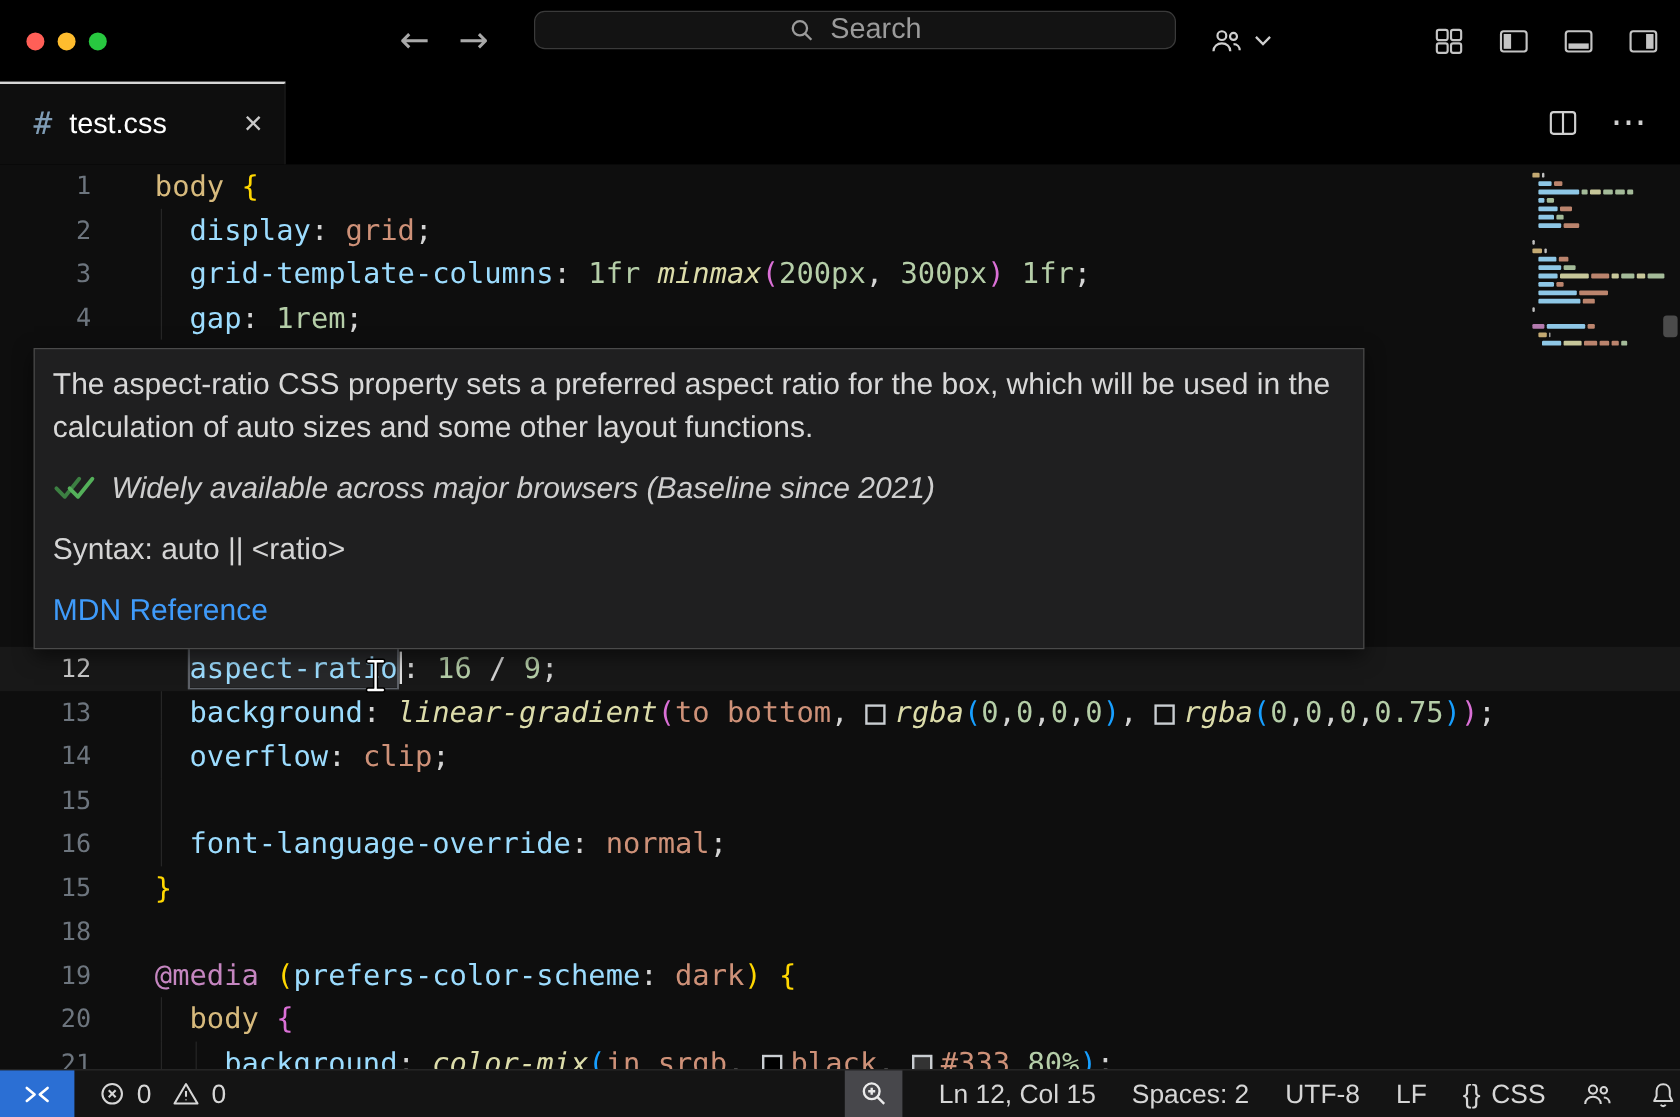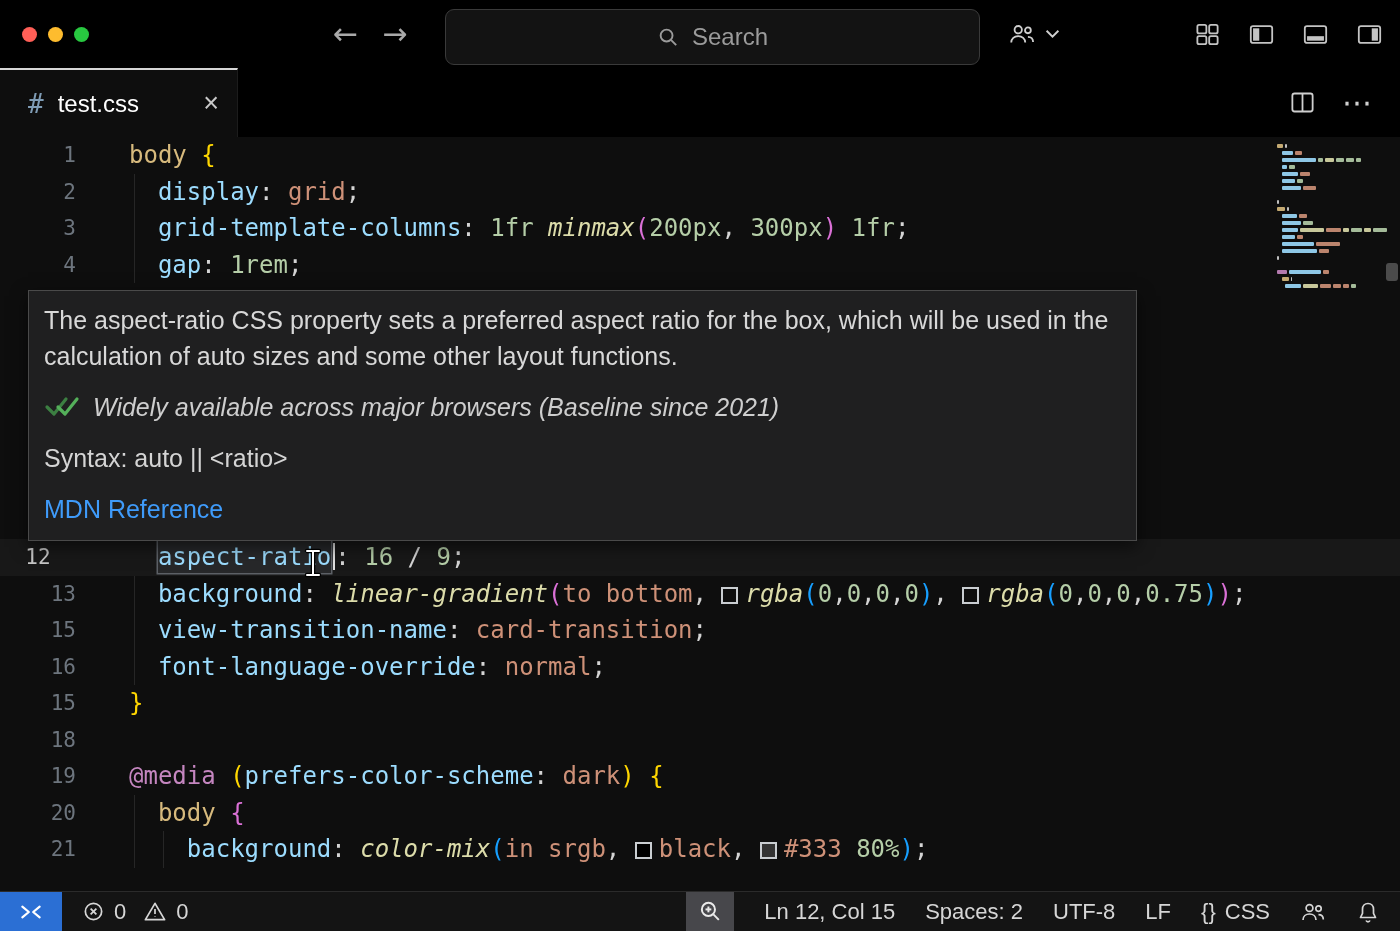--- a/index.html
+++ b/index.html
@@ -10,21 +10,21 @@
 
   
   .titlebar { position:absolute; top:0; left:0; right:0; height:68px; background:var(--titlebarBg,#000); }
   .traffic { position:absolute; left:22px; top:0; height:68px; display:flex; align-items:center; gap:11px; }
   .light { width:15px; height:15px; border-radius:50%; }
   .light.red { background:var(--tlRed,#ff5f57); }
   .light.yellow { background:var(--tlYellow,#febc2e); }
   .light.green { background:var(--tlGreen,#28c840); }
   .nav { position:absolute; left:333px; top:0; height:68px; display:flex; align-items:center; gap:24px; }
   .nav-arrow { font-size:30px; color:#a9a9a9; font-family:"DejaVu Sans",sans-serif; line-height:1; cursor:default; }
-  .searchbox { position:absolute; left:445px; top:9px; width:535px; height:56px; background:#131313;
+  .searchbox { position:absolute; left:445px; top:9px; width:535px; height:32px; background:#131313;
                border:1px solid #3a3a3a; border-radius:9px; display:flex; align-items:center; justify-content:center; gap:12px; }
   .searchbox .search-label { color:#9b9b9b; font-size:24px; }
   .tb-accounts { position:absolute; left:1008px; top:0; height:68px; display:flex; align-items:center; gap:9px; }
   .layout-icons { position:absolute; right:17px; top:0; height:68px; display:flex; align-items:center; gap:27px; }
   .icon-btn { display:flex; align-items:center; justify-content:center; }
 
   
   .tabbar { position:absolute; top:68px; left:0; right:0; height:69px; background:#000; }
   .tab { position:absolute; left:0; top:0; width:238px; height:69px; background:var(--editorBg,#0e0e0e);
          border-top:2px solid #d6d6d6; border-right:1px solid #1c1c1c; display:flex; align-items:center;
@@ -34,21 +34,21 @@
   .tab-close { margin-left:auto; color:#c9c9c9; font-size:27px; line-height:1; }
   .tab-actions { position:absolute; right:26px; top:0; height:69px; display:flex; align-items:center; gap:26px; }
   .more-dots { color:#cfcfcf; font-size:30px; letter-spacing:2px; line-height:1; }
 
   
   .editor { position:absolute; top:137px; left:0; right:0; height:754px; background:var(--editorBg,#0e0e0e); overflow:hidden; }
   .code-line { position:relative; height:36.55px; line-height:36.55px; white-space:pre;
                font-family:"DejaVu Sans Mono",monospace; font-size:24px; }
   .code-line.current { background:rgba(255,255,255,0.045); }
   .ln { position:absolute; left:0; width:76px; text-align:right; color:var(--lineno,#6d757e); font-size:21px; }
-  .code-line.current .ln { color:#c6c6c6;text-align:center; }
+  .code-line.current .ln { color:#c6c6c6; }
   .code-text { position:absolute; left:129px; top:0; }
   .guide { position:absolute; top:0; bottom:0; width:1px; background:rgba(255,255,255,0.10); }
   .g1 { left:134px; } .g2 { left:163px; }
 
   .tk-sel { color:var(--sel,#d7ba7d); }
   .tk-prop { color:var(--prop,#9cdcfe); }
   .tk-val { color:var(--val,#ce9178); }
   .tk-num { color:var(--num,#b5cea8); }
   .tk-fn { color:var(--fn,#dcdcaa);font-style:italic; }
   .tk-pun { color:var(--pun,#d4d4d4); }
@@ -77,21 +77,21 @@
   .hover-link { color:var(--link,#3f9bfa); cursor:pointer; }
 
   
   .mouse-ibeam { position:absolute; left:303px; top:548px; z-index:9; }
 
   
   .statusbar { position:absolute; left:0; right:0; bottom:0; height:40px; background:var(--statusBg,#141414);
                border-top:1px solid #2b2b2b; display:flex; align-items:center; color:#d6d6d6; font-size:22px; }
   .remote { width:62px; height:40px; background:var(--remote,#2b6fd4); display:flex; align-items:center; justify-content:center; }
   .problems { display:flex; align-items:center; gap:9px; margin-left:20px; }
-  .status-right { margin-left:auto; display:flex; align-items:center; gap:30px; padding-right:20px; }
+  .status-right { margin-left:auto; display:flex; align-items:center; gap:30px; padding-right:2px; }
   .zoom-btn { width:48px; height:40px; background:#47474b; display:flex; align-items:center; justify-content:center; }
   .status-item { white-space:nowrap; }
   .lang-item { display:flex; align-items:center; gap:9px; }
 
   svg { display:block; }
 </style>
 </head>
 <body>
 
 <div class="window">
@@ -185,21 +185,22 @@
         <div class="code-line"><span class="guide g1"></span><span class="ln">4</span><span class="code-text"><span class="tk-pun">  </span><span class="tk-prop">gap</span><span class="tk-pun">: </span><span class="tk-num">1rem</span><span class="tk-pun">;</span></span></div>
         <div class="code-line"><span class="ln">5</span><span class="code-text"></span></div>
         <div class="code-line"><span class="ln">6</span><span class="code-text"></span></div>
         <div class="code-line"><span class="ln">7</span><span class="code-text"></span></div>
         <div class="code-line"><span class="ln">8</span><span class="code-text"></span></div>
         <div class="code-line"><span class="ln">9</span><span class="code-text"></span></div>
         <div class="code-line"><span class="ln">10</span><span class="code-text"></span></div>
         <div class="code-line"><span class="ln">11</span><span class="code-text"></span></div>
         <div class="code-line current"><span class="ln">12</span><span class="code-text"><span class="tk-pun">  </span><span class="tk-hl">aspect-ratio</span><span class="caret"></span><span class="tk-pun">: </span><span class="tk-num">16</span><span class="tk-pun"> / </span><span class="tk-num">9</span><span class="tk-pun">;</span></span></div>
         <div class="code-line"><span class="guide g1"></span><span class="ln">13</span><span class="code-text"><span class="tk-pun">  </span><span class="tk-prop">background</span><span class="tk-pun">: </span><span class="tk-fn">linear-gradient</span><span class="tk-b2">(</span><span class="tk-val">to bottom</span><span class="tk-pun">, </span><span class="swatch" style="background: transparent;"></span><span class="tk-fn">rgba</span><span class="tk-b3">(</span><span class="tk-num">0</span><span class="tk-pun">,</span><span class="tk-num">0</span><span class="tk-pun">,</span><span class="tk-num">0</span><span class="tk-pun">,</span><span class="tk-num">0</span><span class="tk-b3">)</span><span class="tk-pun">, </span><span class="swatch" style="background: transparent;"></span><span class="tk-fn">rgba</span><span class="tk-b3">(</span><span class="tk-num">0</span><span class="tk-pun">,</span><span class="tk-num">0</span><span class="tk-pun">,</span><span class="tk-num">0</span><span class="tk-pun">,</span><span class="tk-num">0.75</span><span class="tk-b3">)</span><span class="tk-b2">)</span><span class="tk-pun">;</span></span></div>
-        <div class="code-line"><span class="guide g1"></span><span class="ln">15</span><span class="code-text"><span class="tk-pun">  </span><span class="tk-prop">view-transition-name</span><span class="tk-pun">: </span><span class="tk-val">card-transition</span><span class="tk-pun">;</span></span></div>
+        <div class="code-line"><span class="guide g1"></span><span class="ln">14</span><span class="code-text"><span class="tk-pun">  </span><span class="tk-prop">overflow</span><span class="tk-pun">: </span><span class="tk-val">clip</span><span class="tk-pun">;</span></span></div>
+        <div class="code-line"><span class="guide g1"></span><span class="ln">15</span></div>
         <div class="code-line"><span class="guide g1"></span><span class="ln">16</span><span class="code-text"><span class="tk-pun">  </span><span class="tk-prop">font-language-override</span><span class="tk-pun">: </span><span class="tk-val">normal</span><span class="tk-pun">;</span></span></div>
         <div class="code-line"><span class="ln">15</span><span class="code-text"><span class="tk-b1">}</span></span></div>
         <div class="code-line"><span class="ln">18</span><span class="code-text"></span></div>
         <div class="code-line"><span class="ln">19</span><span class="code-text"><span class="tk-at">@media</span><span class="tk-pun"> </span><span class="tk-b1">(</span><span class="tk-prop">prefers-color-scheme</span><span class="tk-pun">: </span><span class="tk-val">dark</span><span class="tk-b1">)</span><span class="tk-pun"> </span><span class="tk-b1">{</span></span></div>
         <div class="code-line"><span class="guide g1"></span><span class="ln">20</span><span class="code-text"><span class="tk-pun">  </span><span class="tk-sel">body</span><span class="tk-pun"> </span><span class="tk-b2">{</span></span></div>
         <div class="code-line"><span class="guide g1"></span><span class="guide g2"></span><span class="ln">21</span><span class="code-text"><span class="tk-pun">    </span><span class="tk-prop">background</span><span class="tk-pun">: </span><span class="tk-fn">color-mix</span><span class="tk-b3">(</span><span class="tk-val">in srgb</span><span class="tk-pun">, </span><span class="swatch" style="background: rgb(0, 0, 0);"></span><span class="tk-val">black</span><span class="tk-pun">, </span><span class="swatch" style="background: rgb(51, 51, 51);"></span><span class="tk-val">#333</span><span class="tk-pun"> </span><span class="tk-num">80%</span><span class="tk-b3">)</span><span class="tk-pun">;</span></span></div>
       </div>
     <div class="minimap" id="minimap">
         <div class="mm-row">
           <span class="mm-seg" style="width: 6.4px; background: rgb(215, 186, 125);"></span>

